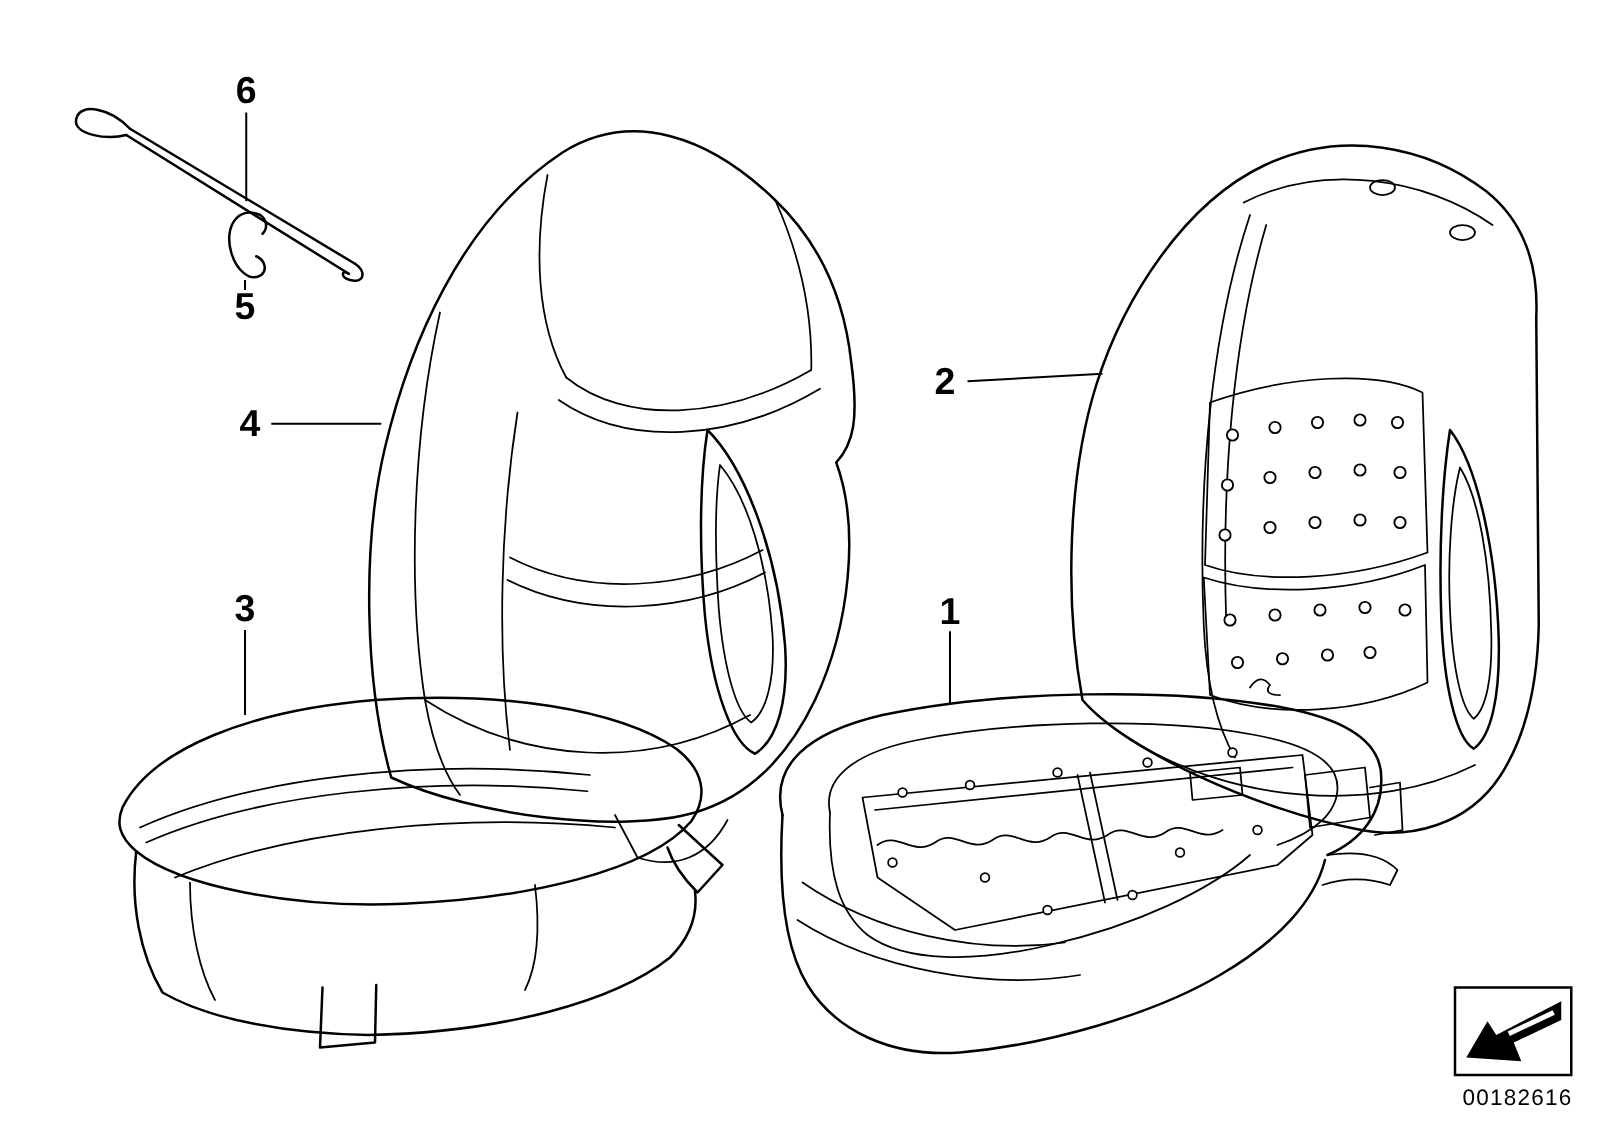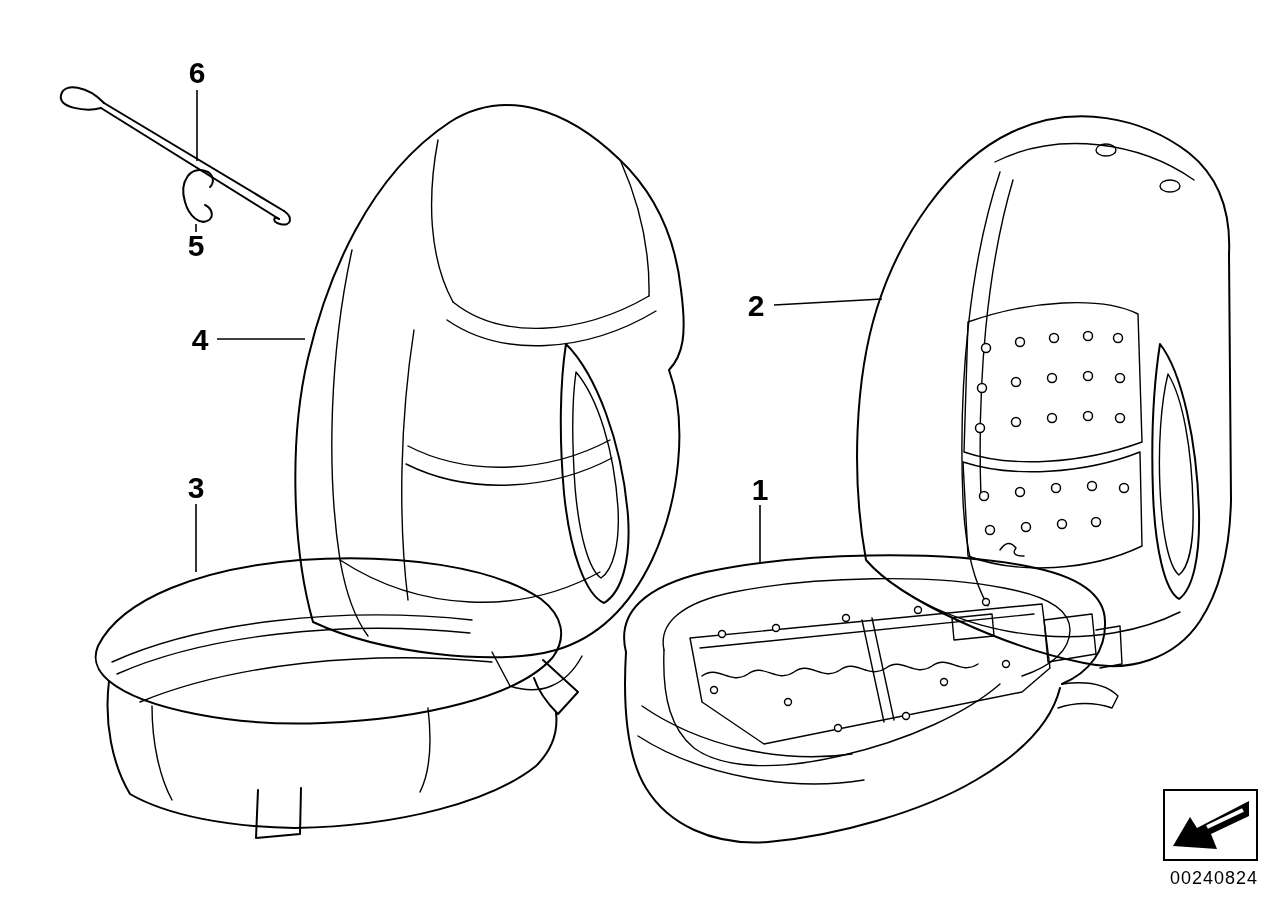--- a/index.html
+++ b/index.html
@@ -166,15 +166,15 @@
   <div class="callout" style="left:196px;top:246px;">5</div>
   <div class="callout" style="left:197px;top:73px;">6</div>
 
   <div class="dirbox">
     <svg width="91" height="68" viewBox="0 0 91 68">
       <polygon points="84,10 84,25 46,43 52,58 8,55 25,26 32,37" fill="#000"></polygon>
       <line x1="78" y1="19" x2="42" y2="36" stroke="#fff" stroke-width="4"></line>
     </svg>
   </div>
 
-  <div class="docnum">00240824</div>
+  <div class="docnum">00182616</div>
 
 </div>
 
 </body></html>

